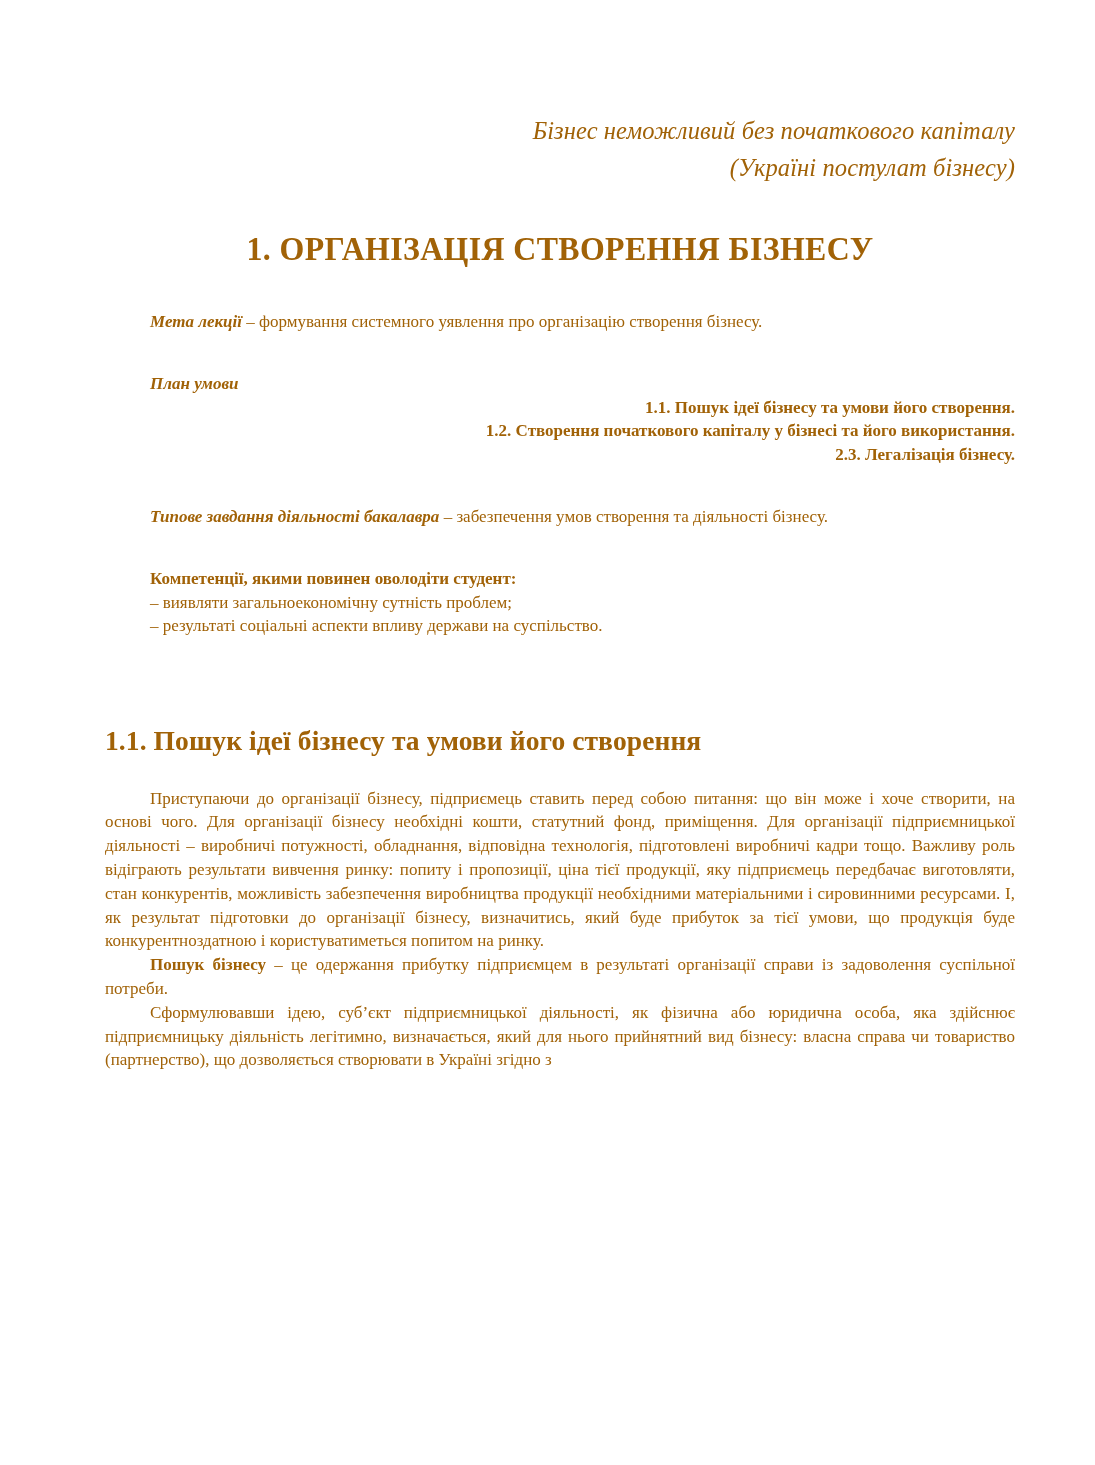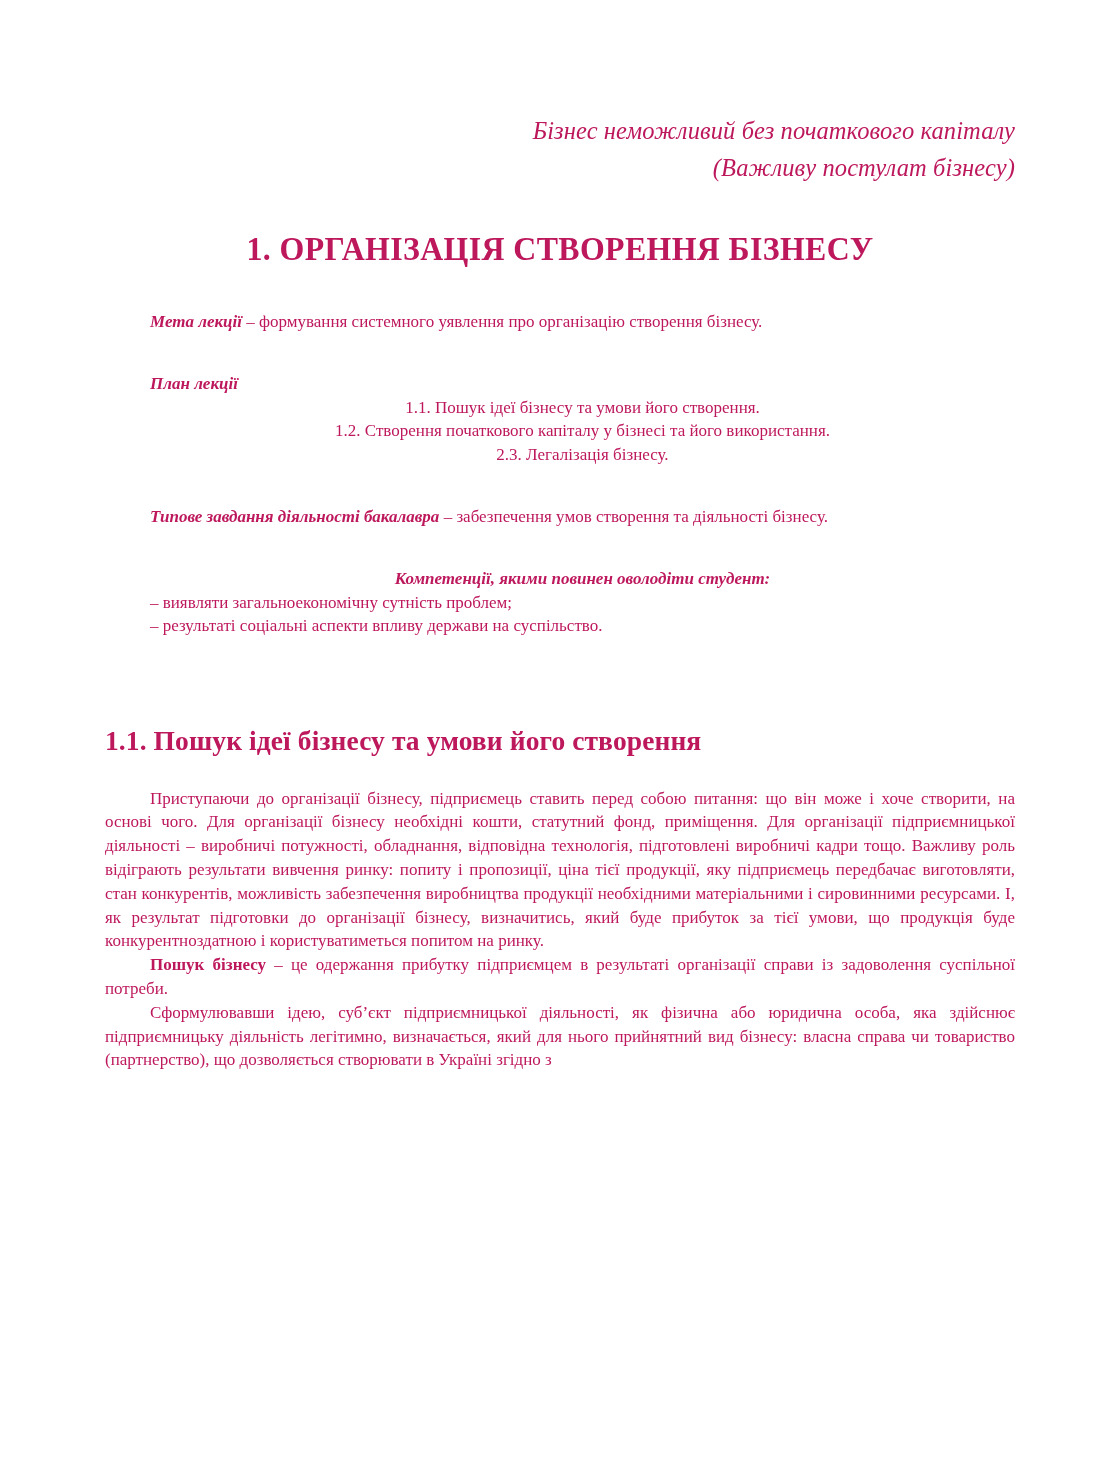--- a/index.html
+++ b/index.html
@@ -10,21 +10,21 @@
   }
 
   .page {
     position: relative;
     width: 1095px;
     height: 1152px;
     background: #ffffff;
     margin: 0 auto;
     overflow: hidden;
     font-family: "Liberation Serif", "DejaVu Serif", serif;
-    color: #be185d;
+    color: #a16207;
     -webkit-font-smoothing: antialiased;
   }
 
   
   .content {
     position: absolute;
     left: 105px;
     top: 0;
     width: 910px;
   }
@@ -79,31 +79,31 @@
   .plan-head {
     margin-top: 38px;
     text-indent: 45px;
     font-weight: bold;
     font-style: italic;
     text-align: left;
   }
 
   .plan-item {
     text-indent: 45px;
-    text-align: center;
+    text-align: right;
+    font-weight: bold;
   }
 
   .block-task { margin-top: 38px; }
 
   .comp-head {
     margin-top: 38px;
     text-indent: 45px;
     font-weight: bold;
-    font-style: italic;
-    text-align: center;
+    text-align: left;
   }
 
   .comp-item {
     text-indent: 45px;
     text-align: left;
   }
 
   
   .section-title {
     margin-top: 86px;
@@ -126,28 +126,28 @@
 </style>
 </head>
 <body>
 
 <div class="page">
 
   <div class="content">
 
     <div class="epigraph">
       <span class="epigraph-line">Бізнес неможливий без початкового капіталу</span>
-      <span class="epigraph-line">(Важливу постулат бізнесу)</span>
+      <span class="epigraph-line">(Україні постулат бізнесу)</span>
     </div>
 
     <h1 class="chapter-title">1. ОРГАНІЗАЦІЯ СТВОРЕННЯ БІЗНЕСУ</h1>
 
     <p class="indent block-aim"><span class="lead-in">Мета лекції</span><span> – формування системного уявлення про організацію створення бізнесу.</span></p>
 
-    <p class="plan-head">План лекції</p>
+    <p class="plan-head">План умови</p>
     <p class="plan-item">1.1. Пошук ідеї бізнесу та умови його створення.</p>
     <p class="plan-item">1.2. Створення початкового капіталу у бізнесі та його використання.</p>
     <p class="plan-item">2.3. Легалізація бізнесу.</p>
 
     <p class="indent block-task"><span class="lead-in">Типове завдання діяльності бакалавра</span><span> – забезпечення умов створення та діяльності бізнесу.</span></p>
 
     <p class="comp-head">Компетенції, якими повинен оволодіти студент:</p>
     <p class="comp-item">– виявляти загальноекономічну сутність проблем;</p>
     <p class="comp-item">– результаті соціальні аспекти впливу держави на суспільство.</p>
 

